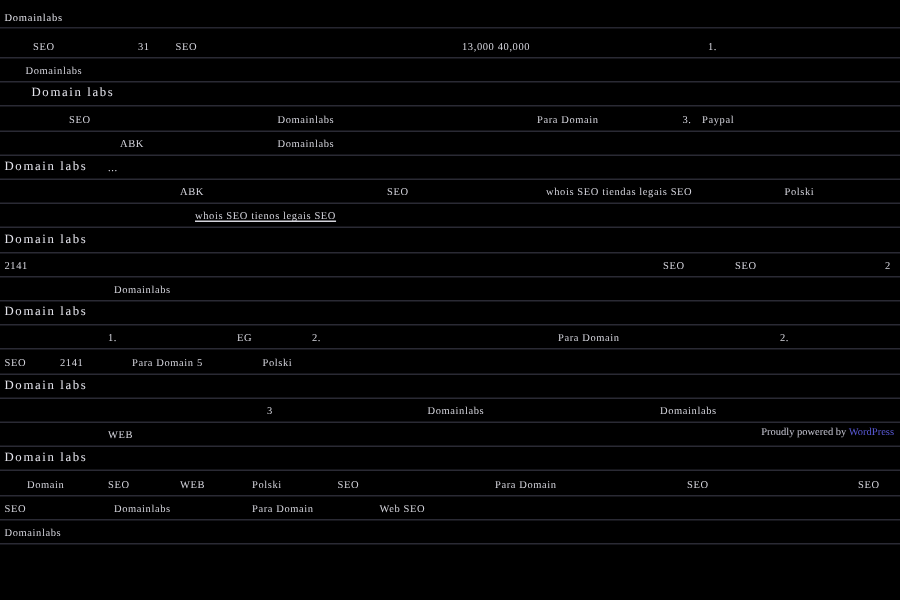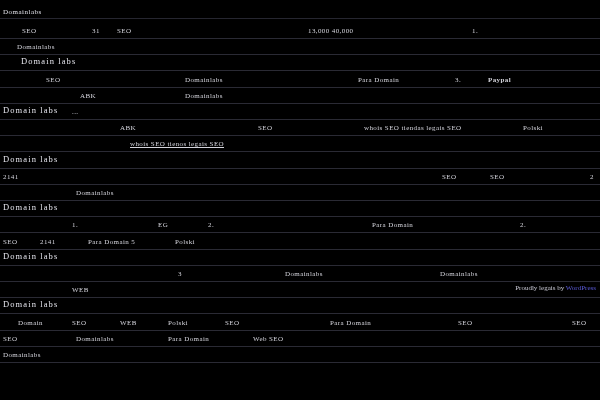--- a/index.html
+++ b/index.html
@@ -105,21 +105,21 @@
       <div class="hr" style="top: 70.4px;"></div>
       <div class="row" style="top: 58.4px;">
         <span class="cell big" style="left: 21px; top: -1px;">Domain labs</span>
       </div>
       <div class="hr" style="top: 86.6px;"></div>
       <div class="row" style="top: 74.6px;">
         <span class="cell " style="left: 46px; top: 1px;">SEO</span>
         <span class="cell " style="left: 185px; top: 1px;">Domainlabs</span>
         <span class="cell " style="left: 358px; top: 1px;">Para Domain</span>
         <span class="cell " style="left: 455px; top: 1px;">3.</span>
-        <span class="cell " style="left: 488px; top: 1px; font-weight: bold;">Paypal</span>
+        <span class="cell " style="left: 468px; top: 1px;">Paypal</span>
       </div>
       <div class="hr" style="top: 102.8px;"></div>
       <div class="row" style="top: 90.8px;">
         <span class="cell " style="left: 80px; top: 1px;">ABK</span>
         <span class="cell " style="left: 185px; top: 1px;">Domainlabs</span>
       </div>
       <div class="hr" style="top: 119px;"></div>
       <div class="row" style="top: 107px;">
         <span class="cell big" style="left: 3px; top: -1px;">Domain labs</span>
         <span class="cell " style="left: 72px; top: 1px;">...</span>
@@ -205,16 +205,16 @@
         <span class="cell " style="left: 168px; top: 1px;">Para Domain</span>
         <span class="cell " style="left: 253px; top: 1px;">Web SEO</span>
       </div>
       <div class="hr" style="top: 362px;"></div>
       <div class="row" style="top: 350px;">
         <span class="cell " style="left: 3px; top: 1px;">Domainlabs</span>
       </div>
     </div>
 
   <div id="footer">
-    <span>Proudly legais by </span><span class="link">WordPress</span>
+    <span>Proudly powered by </span><span class="link">WordPress</span>
   </div>
 
 </div>
 
 </body></html>

